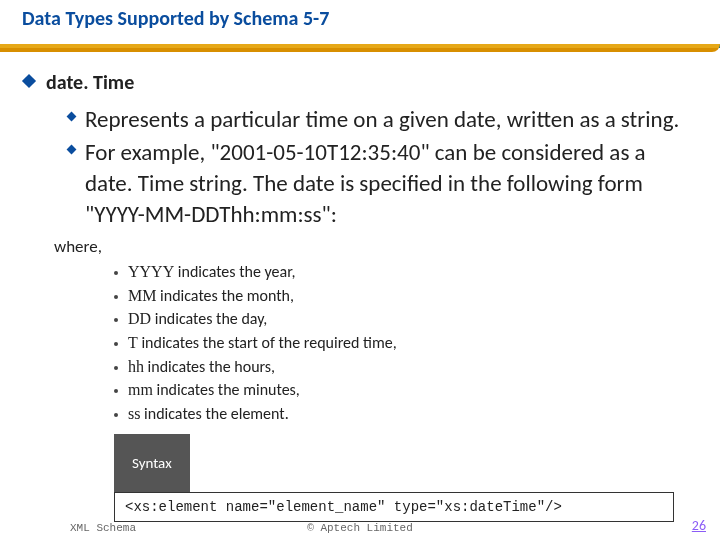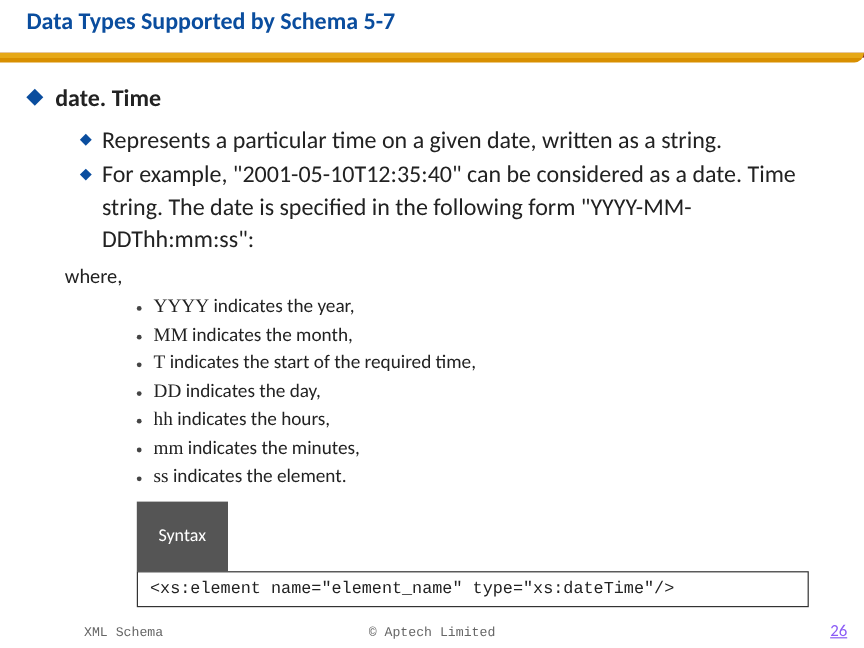--- a/index.html
+++ b/index.html
@@ -8,21 +8,21 @@
     height: 540px;
     font-family: Calibri, Arial, sans-serif;
     background: #ffffff;
     position: relative;
     overflow: hidden;
   }
   .header-bar {
     height: 48px;
     background: #ffffff;
     position: relative;
-    border-bottom: 4px solid #7f1d1d;
+    border-bottom: 4px solid #0369a1;
   }
   .header-bar::after {
     content: "";
     position: absolute;
     left: 0; right: 0; bottom: -8px;
     height: 8px;
     background: linear-gradient(to bottom,
       #e6a817 0%, #e6a817 50%,
       #d88f00 50%, #d88f00 100%);
     border-bottom-right-radius: 10px;
@@ -64,21 +64,21 @@
     margin-bottom: 2px;
   }
   .diamond2 {
     width: 7px; height: 7px;
     background: #0a4d9e;
     transform: rotate(45deg);
     margin: 9px 10px 0 0;
     flex: 0 0 auto;
   }
   .lvl2-text {
-    font-size: 20px;
+    font-size: 23px;
     color: #222;
     line-height: 1.35;
   }
   .where-line {
     margin: 6px 0 4px 30px;
     font-size: 17px;
     color: #222;
   }
   .lvl3-wrap {
     margin-left: 90px;
@@ -181,25 +181,25 @@
     <div class="lvl3">
       <div class="dot3"></div>
       <div class="lvl3-text"><span class="mono">YYYY</span><span> indicates the year,</span></div>
     </div>
     <div class="lvl3">
       <div class="dot3"></div>
       <div class="lvl3-text"><span class="mono">MM</span><span> indicates the month,</span></div>
     </div>
     <div class="lvl3">
       <div class="dot3"></div>
+      <div class="lvl3-text"><span class="mono">DD</span><span> indicates the day,</span></div>
+    </div>
+    <div class="lvl3">
+      <div class="dot3"></div>
       <div class="lvl3-text"><span class="mono">T</span><span> indicates the start of the required time,</span></div>
-    </div>
-    <div class="lvl3">
-      <div class="dot3"></div>
-      <div class="lvl3-text"><span class="mono">DD</span><span> indicates the day,</span></div>
     </div>
     <div class="lvl3">
       <div class="dot3"></div>
       <div class="lvl3-text"><span class="mono">hh</span><span> indicates the hours,</span></div>
     </div>
     <div class="lvl3">
       <div class="dot3"></div>
       <div class="lvl3-text"><span class="mono">mm</span><span> indicates the minutes,</span></div>
     </div>
     <div class="lvl3">

